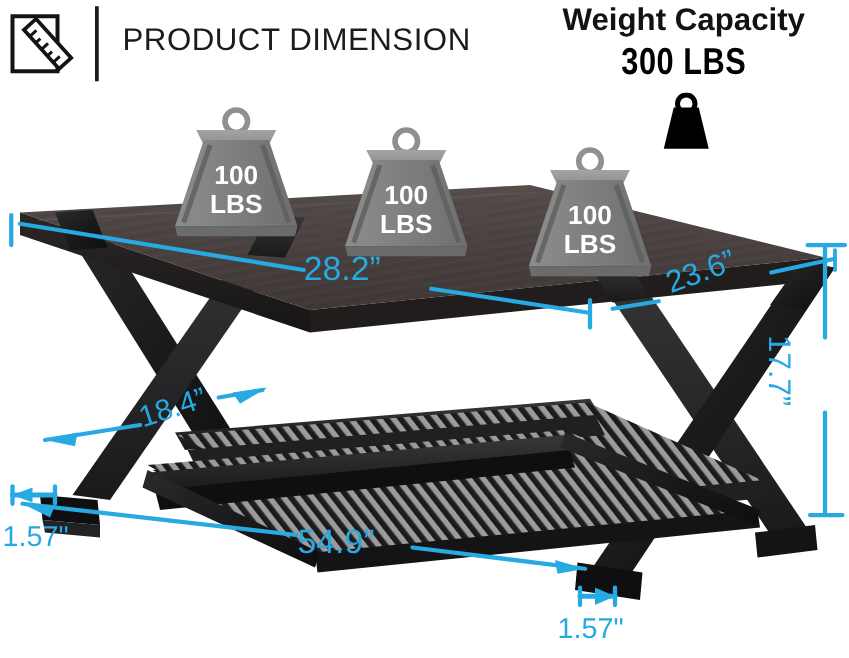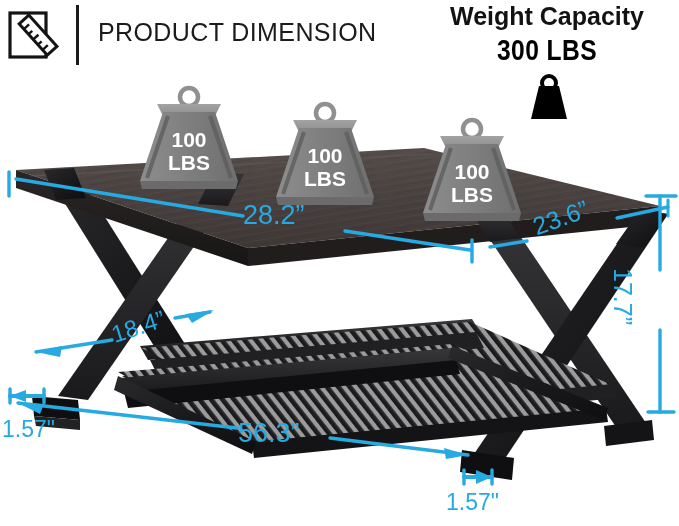--- a/index.html
+++ b/index.html
@@ -260,17 +260,17 @@
       <polygon points="468,455 444,448 446,459"></polygon>
       <polygon points="492,477 476,470 476,484"></polygon>
       <polygon points="10,396 26,390 26,402"></polygon>
     </g>
   </svg>
 
   <div class="dimlabel d394">28.2”</div>
   <div class="dimlabel d236">23.6”</div>
   <div class="dimlabel d177">17.7”</div>
   <div class="dimlabel d184">18.4”</div>
-  <div class="dimlabel d360">56.3”</div>
+  <div class="dimlabel d360">54.9”</div>
   <div class="dimlabel d157a">1.57"</div>
   <div class="dimlabel d157b">1.57"</div>
 
 </div>
 
 </body></html>

